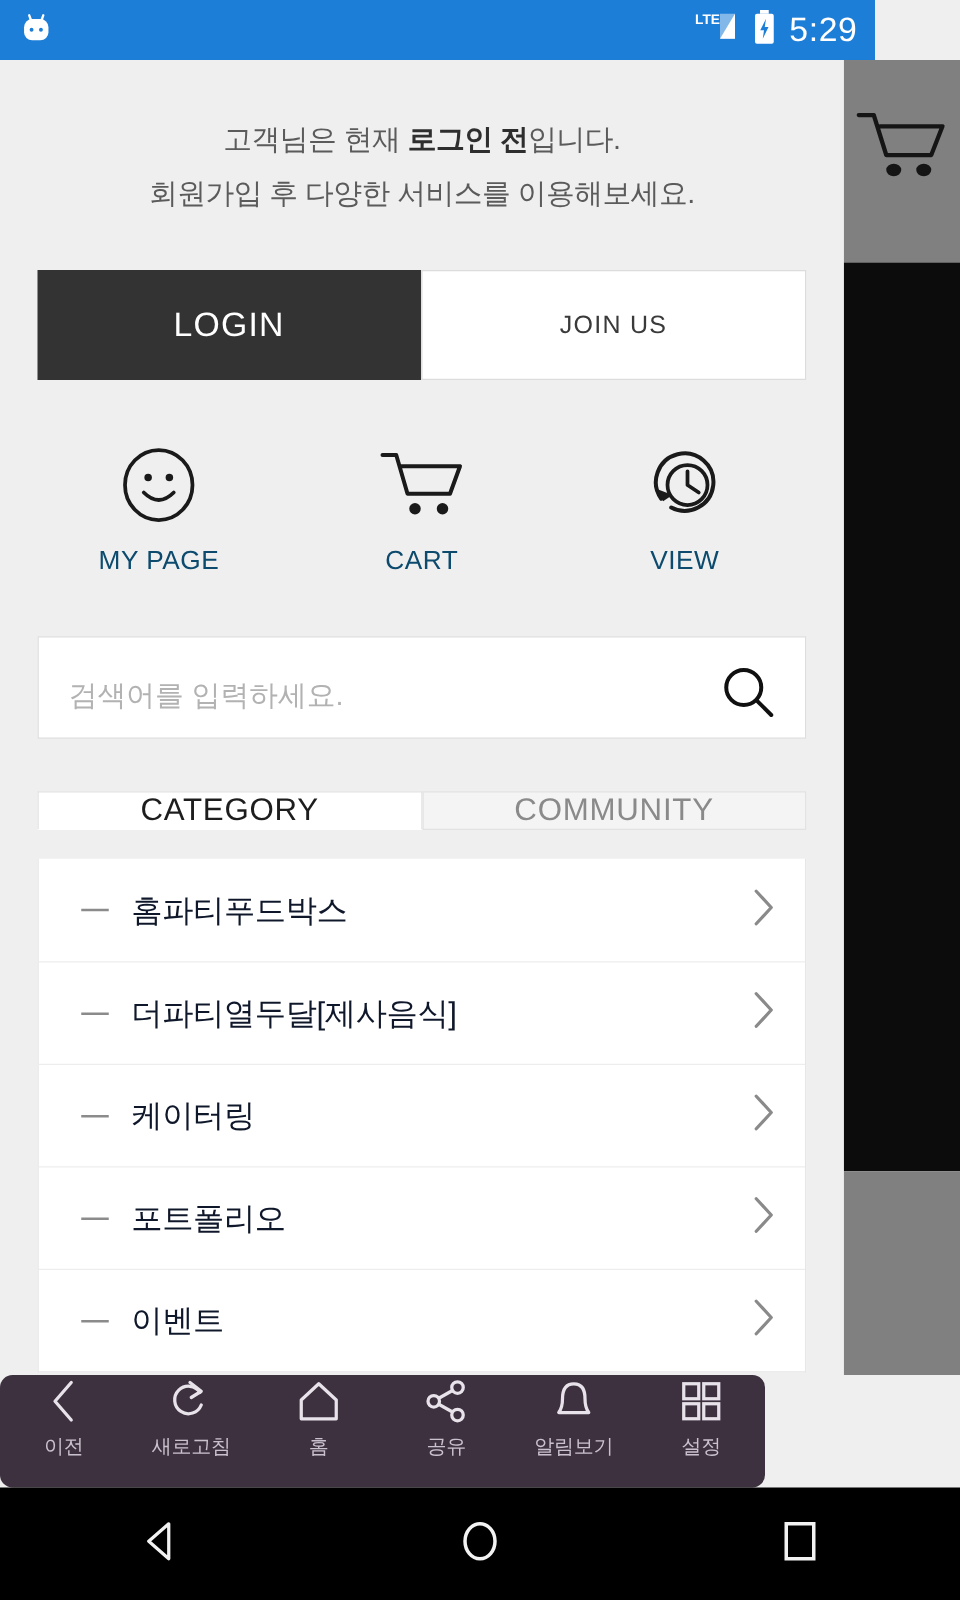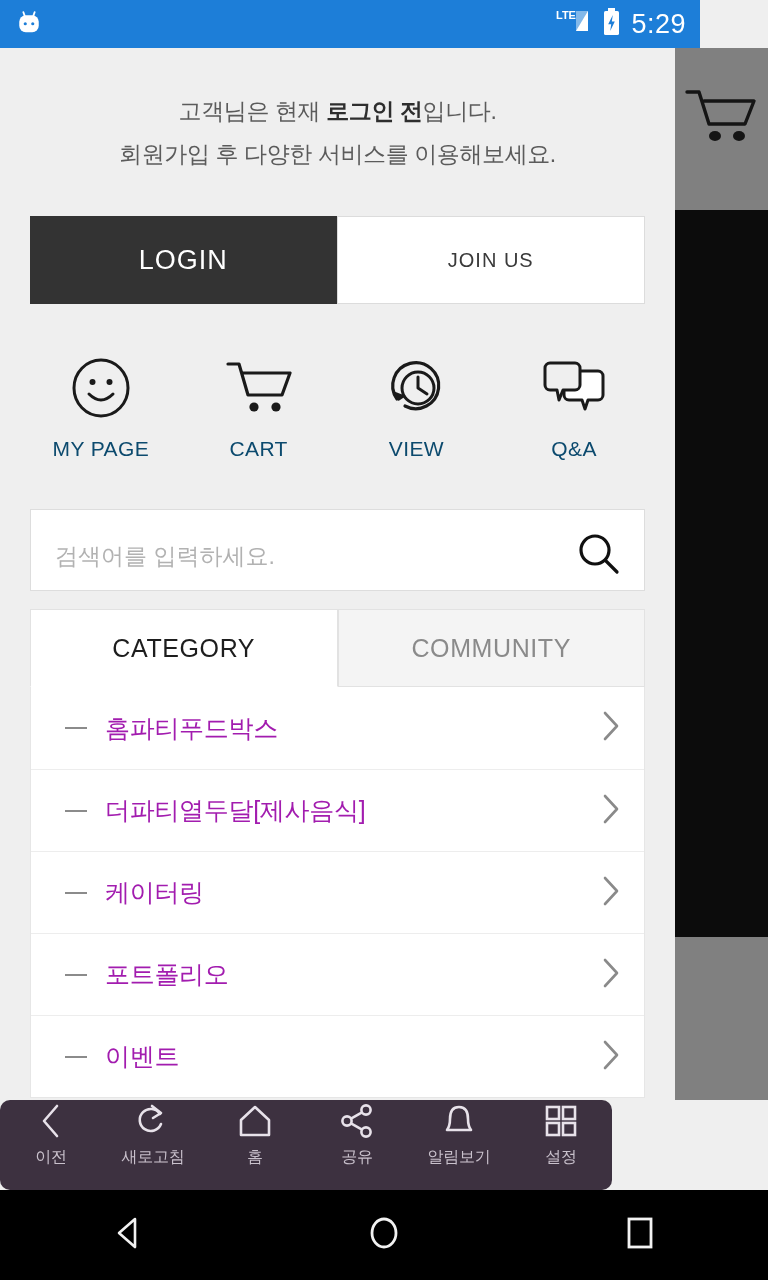--- a/index.html
+++ b/index.html
@@ -62,36 +62,36 @@
     margin: 48px 30px 0 30px; height: 82px; background: #ffffff;
     border: 1px solid #dddddd; display: flex; align-items: center;
     padding: 12px 22px 0 24px;
   }
   .searchbox input {
     flex: 1; border: none; outline: none; background: transparent;
     font-size: 23px; color: #333; font-family: inherit;
   }
   .searchbox input::placeholder { color: #b2b2b2; }
 
-  .tabs { display: flex; margin: 18px 30px 0 30px; height: 78px; }
+  .tabs { display: flex; margin: 18px 30px 0 30px; height: 78px; align-items: center; }
   .tab {
     flex: 1; display: flex; align-items: center; justify-content: center;
     font-size: 25px; letter-spacing: .6px;
   }
   .tab.active { background: #ffffff; color: #1d1d1d; border: 1px solid #e2e2e2; border-bottom: 1px solid #fff; }
   .tab.inactive { background: #f4f4f4; color: #8a8a8a; border: 1px solid #e2e2e2; }
 
   .catlist { margin: 0 30px; background: #ffffff; border: 1px solid #e6e6e6; border-top: none; }
   .catrow {
     height: 82px; display: flex; align-items: center;
     border-top: 1px solid #ededed; padding: 0 22px 0 34px;
   }
   .catrow:first-child { border-top: none; }
   .cat-dash { width: 22px; height: 2px; background: #8b8b8b; margin-right: 18px; flex: 0 0 auto; }
-  .cat-lbl { flex: 1; font-size: 25px; color: #a21caf; letter-spacing: -.3px; }
+  .cat-lbl { flex: 1; font-size: 25px; color: #0f172a; letter-spacing: -.3px; }
 
   
   .apptoolbar {
     position: absolute; left: 0; top: 1100px; width: 612px; height: 90px;
     background: #3d3140; display: flex; align-items: flex-start; border-radius: 10px;
   }
   .tb-item { flex: 1; display: flex; flex-direction: column; align-items: center; justify-content: center; }
   .tb-ico { height: 42px; display: flex; align-items: center; justify-content: center; }
   .tb-lbl { margin-top: 5px; font-size: 16px; color: #c9c1cc; letter-spacing: -.2px; }
 
@@ -193,29 +193,20 @@
           <svg width="62" height="62" viewBox="0 0 62 62">
             <path d="M12 42 A23 23 0 1 1 20 49" fill="none" stroke="#1a1a1a" stroke-width="3.2" stroke-linecap="round"></path>
             <path d="M8 34 L13.5 44 L21 39" fill="#1a1a1a"></path>
             <circle cx="33" cy="31" r="16" fill="none" stroke="#1a1a1a" stroke-width="3"></circle>
             <path d="M33 20 V31 L42 37" fill="none" stroke="#1a1a1a" stroke-width="3" stroke-linecap="round" stroke-linejoin="round"></path>
           </svg>
         </span>
         <span class="q-lbl">VIEW</span>
       </div>
 
-      <div class="quick">
-        <span class="q-ico">
-          <svg width="66" height="62" viewBox="0 0 66 62">
-            <path d="M28 14 H57 A5 5 0 0 1 62 19 V38 A5 5 0 0 1 57 43 H47 L44 52 L41 43 H28 A5 5 0 0 1 23 38 V19 A5 5 0 0 1 28 14 Z" fill="#ffffff" stroke="#1a1a1a" stroke-width="3" stroke-linejoin="round"></path>
-            <path d="M9 6 H34 A5 5 0 0 1 39 11 V28 A5 5 0 0 1 34 33 H22 L18 43 L16 33 H9 A5 5 0 0 1 4 28 V11 A5 5 0 0 1 9 6 Z" fill="#efefef" stroke="#1a1a1a" stroke-width="3" stroke-linejoin="round"></path>
-          </svg>
-        </span>
-        <span class="q-lbl">Q&amp;A</span>
-      </div>
 
     </div>
 
     <div class="searchbox">
       <input type="text" value="" placeholder="검색어를 입력하세요." style="">
       <span>
         <svg width="46" height="46" viewBox="0 0 46 46">
           <circle cx="19" cy="19" r="14" fill="none" stroke="#101010" stroke-width="3.2"></circle>
           <line x1="29.5" y1="29.5" x2="41" y2="41" stroke="#101010" stroke-width="3.2" stroke-linecap="round"></line>
         </svg>

